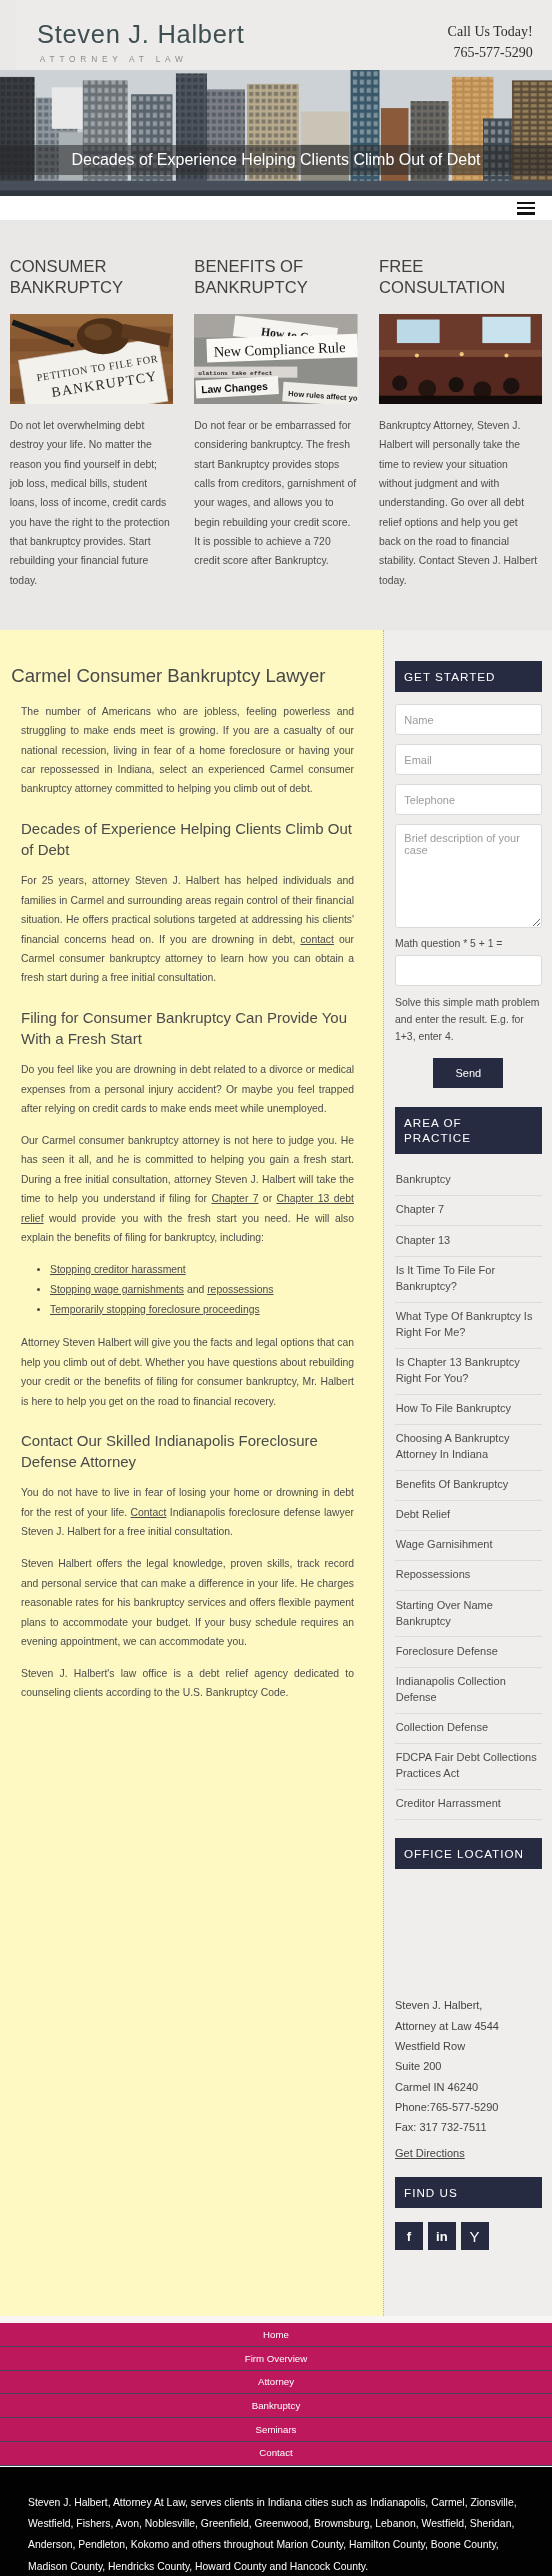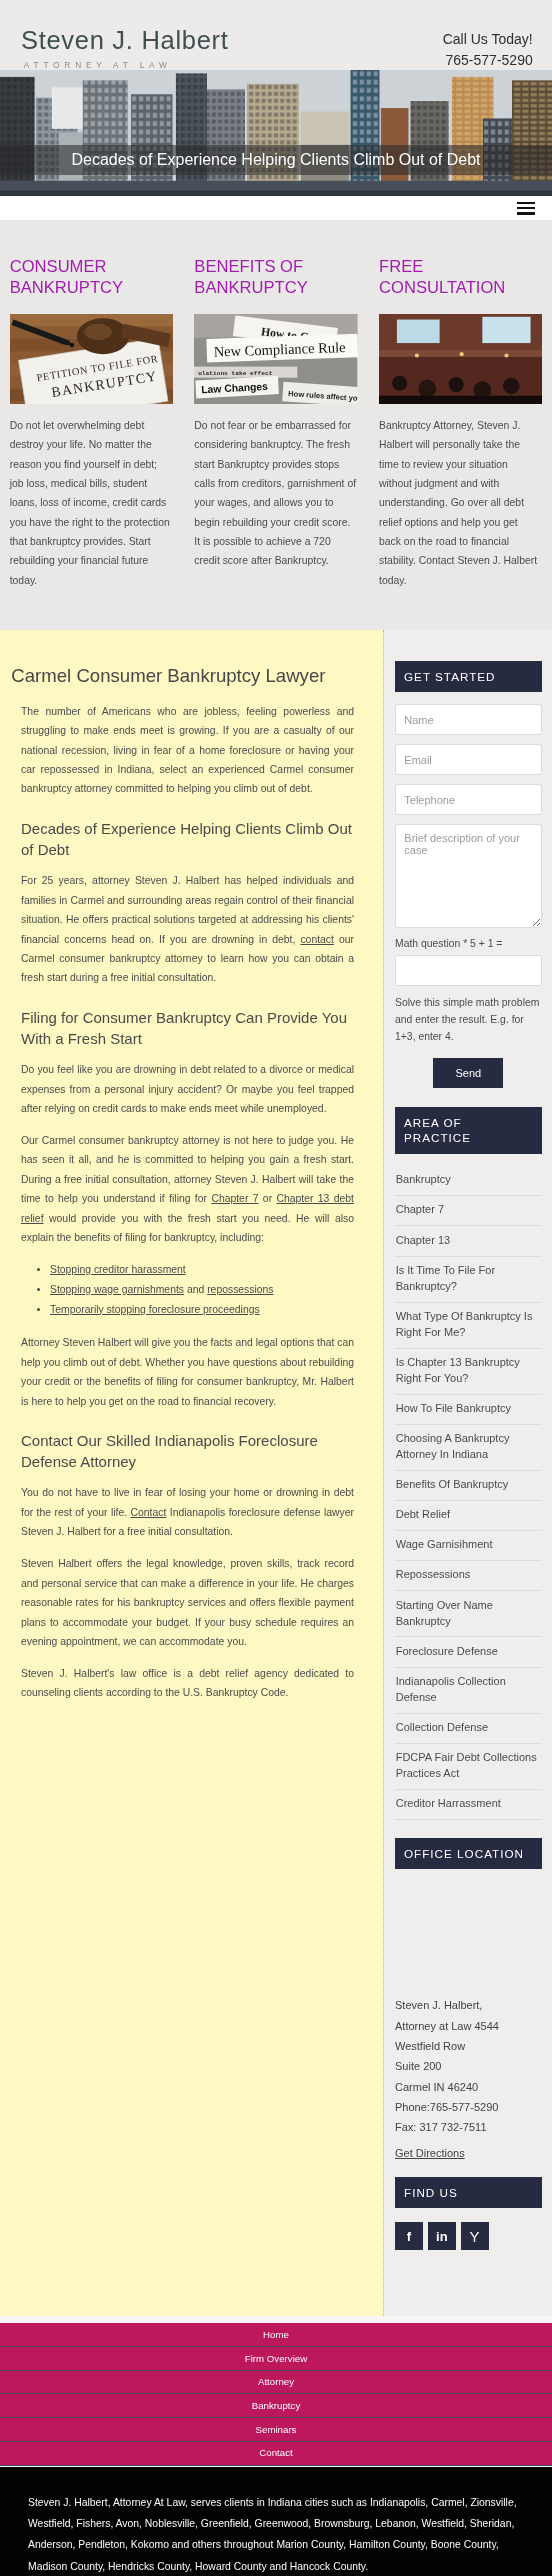--- a/index.html
+++ b/index.html
@@ -5,52 +5,53 @@
   * { box-sizing: border-box; margin: 0; padding: 0; }
   html { background: #d8d6d4; }
   body {
     width: 552px; margin: 0 auto;
     font-family: "Liberation Sans", "DejaVu Sans", sans-serif;
     background: #ebe9e7; color: #4a4a4a;
   }
   
   .top-header {
     height: 70px; background: #edebe9; position: relative;
-    display: flex; justify-content: space-between; align-items: flex-end;
+    display: flex; justify-content: space-between; align-items: center;
     padding: 14px 19.3px 0 21px;
+    margin-left: 16px;
   }
   .logo-title {
     font-size: 25.5px; font-weight: 300; color: #3f4f51; letter-spacing: 0.7px;
     line-height: 1.1;
   }
   .logo-subtitle {
     font-size: 8.3px; color: #8b8b8b; letter-spacing: 4.8px; margin-top: 6.2px; margin-left: 2.8px;
   }
-  .call-block { text-align: right; color: #2f2f2f; padding-top: 1.4px; }
+  .call-block { text-align: right; color: #2f2f2f; padding-top: 1.4px; font-family: Liberation Serif, serif; }
   .call-today { font-size: 14px; line-height: 1.45; }
   .call-phone { font-size: 14px; line-height: 1.45; }
   
   .banner { position: relative; height: 126px; overflow: hidden; background: #cdd2d4; }
   .banner svg { display: block; width: 552px; height: 126px; }
   .banner-overlay {
     position: absolute; left: 0; right: 0; top: 75px; height: 30px;
     background: rgba(38, 38, 40, 0.55);
     display: flex; align-items: center; justify-content: center;
   }
   .banner-overlay span { color: #ffffff; font-size: 16px; font-weight: 400; }
   
   .menu-bar { background: #ffffff; height: 23.5px; position: relative; }
   .hamburger { position: absolute; right: 16.6px; top: 5.5px; width: 18px; height: 13px; cursor: pointer; }
   .hamburger span { display: block; height: 2.8px; background: #111; margin-bottom: 2.4px; }
   
   .features {
     background: #eae8e6; padding: 36px 9.7px 40px 9.7px;
     display: grid; grid-template-columns: 1fr 1fr 1fr; column-gap: 21.4px;
   }
-  .feature h3 { font-size: 16.6px; font-weight: 400; color: #a21caf; line-height: 1.3; margin-bottom: 15px; min-height: 43px; }
+  .feature h3 { font-size: 16.6px; font-weight: 400; color: #404040; line-height: 1.3; margin-bottom: 15px; min-height: 43px; }
   .feature .feature-img { width: 100%; height: 90px; margin-bottom: 12.4px; overflow: hidden; }
   .feature .feature-img svg { display: block; width: 100%; height: 90px; }
   .feature p { font-size: 10.4px; line-height: 1.86; color: #4c4c4c; }
   
   .main-card { background: #fef9c3; display: grid; grid-template-columns: 1fr 169px; }
   .article { padding: 29px 29px 41px 21px; }
   .article h1 { font-size: 18.6px; font-weight: 400; color: #484848; margin: 5.5px 0 15px -9.7px; }
   .article h2 { font-size: 15px; font-weight: 400; color: #4a4a4a; line-height: 1.4; margin: 19.3px 0 11px 0; }
   .article p { font-size: 10.4px; line-height: 1.87; color: #4b4b4b; text-align: justify; margin-bottom: 12.4px; }
   .article ul { margin: 2.8px 0 14px 29px; }

